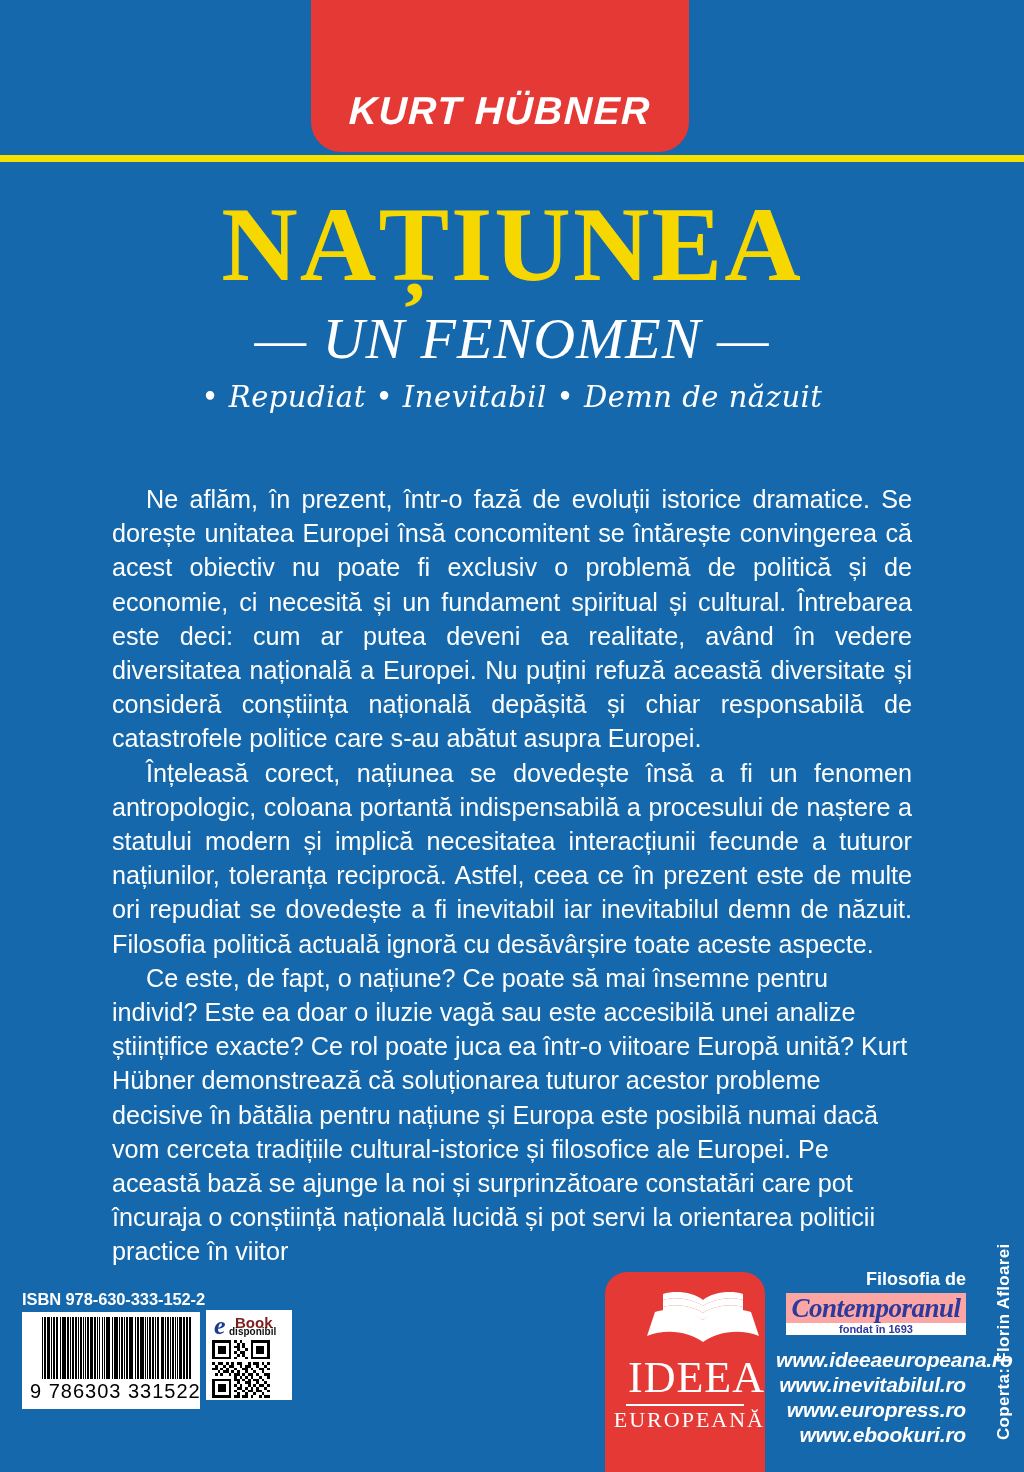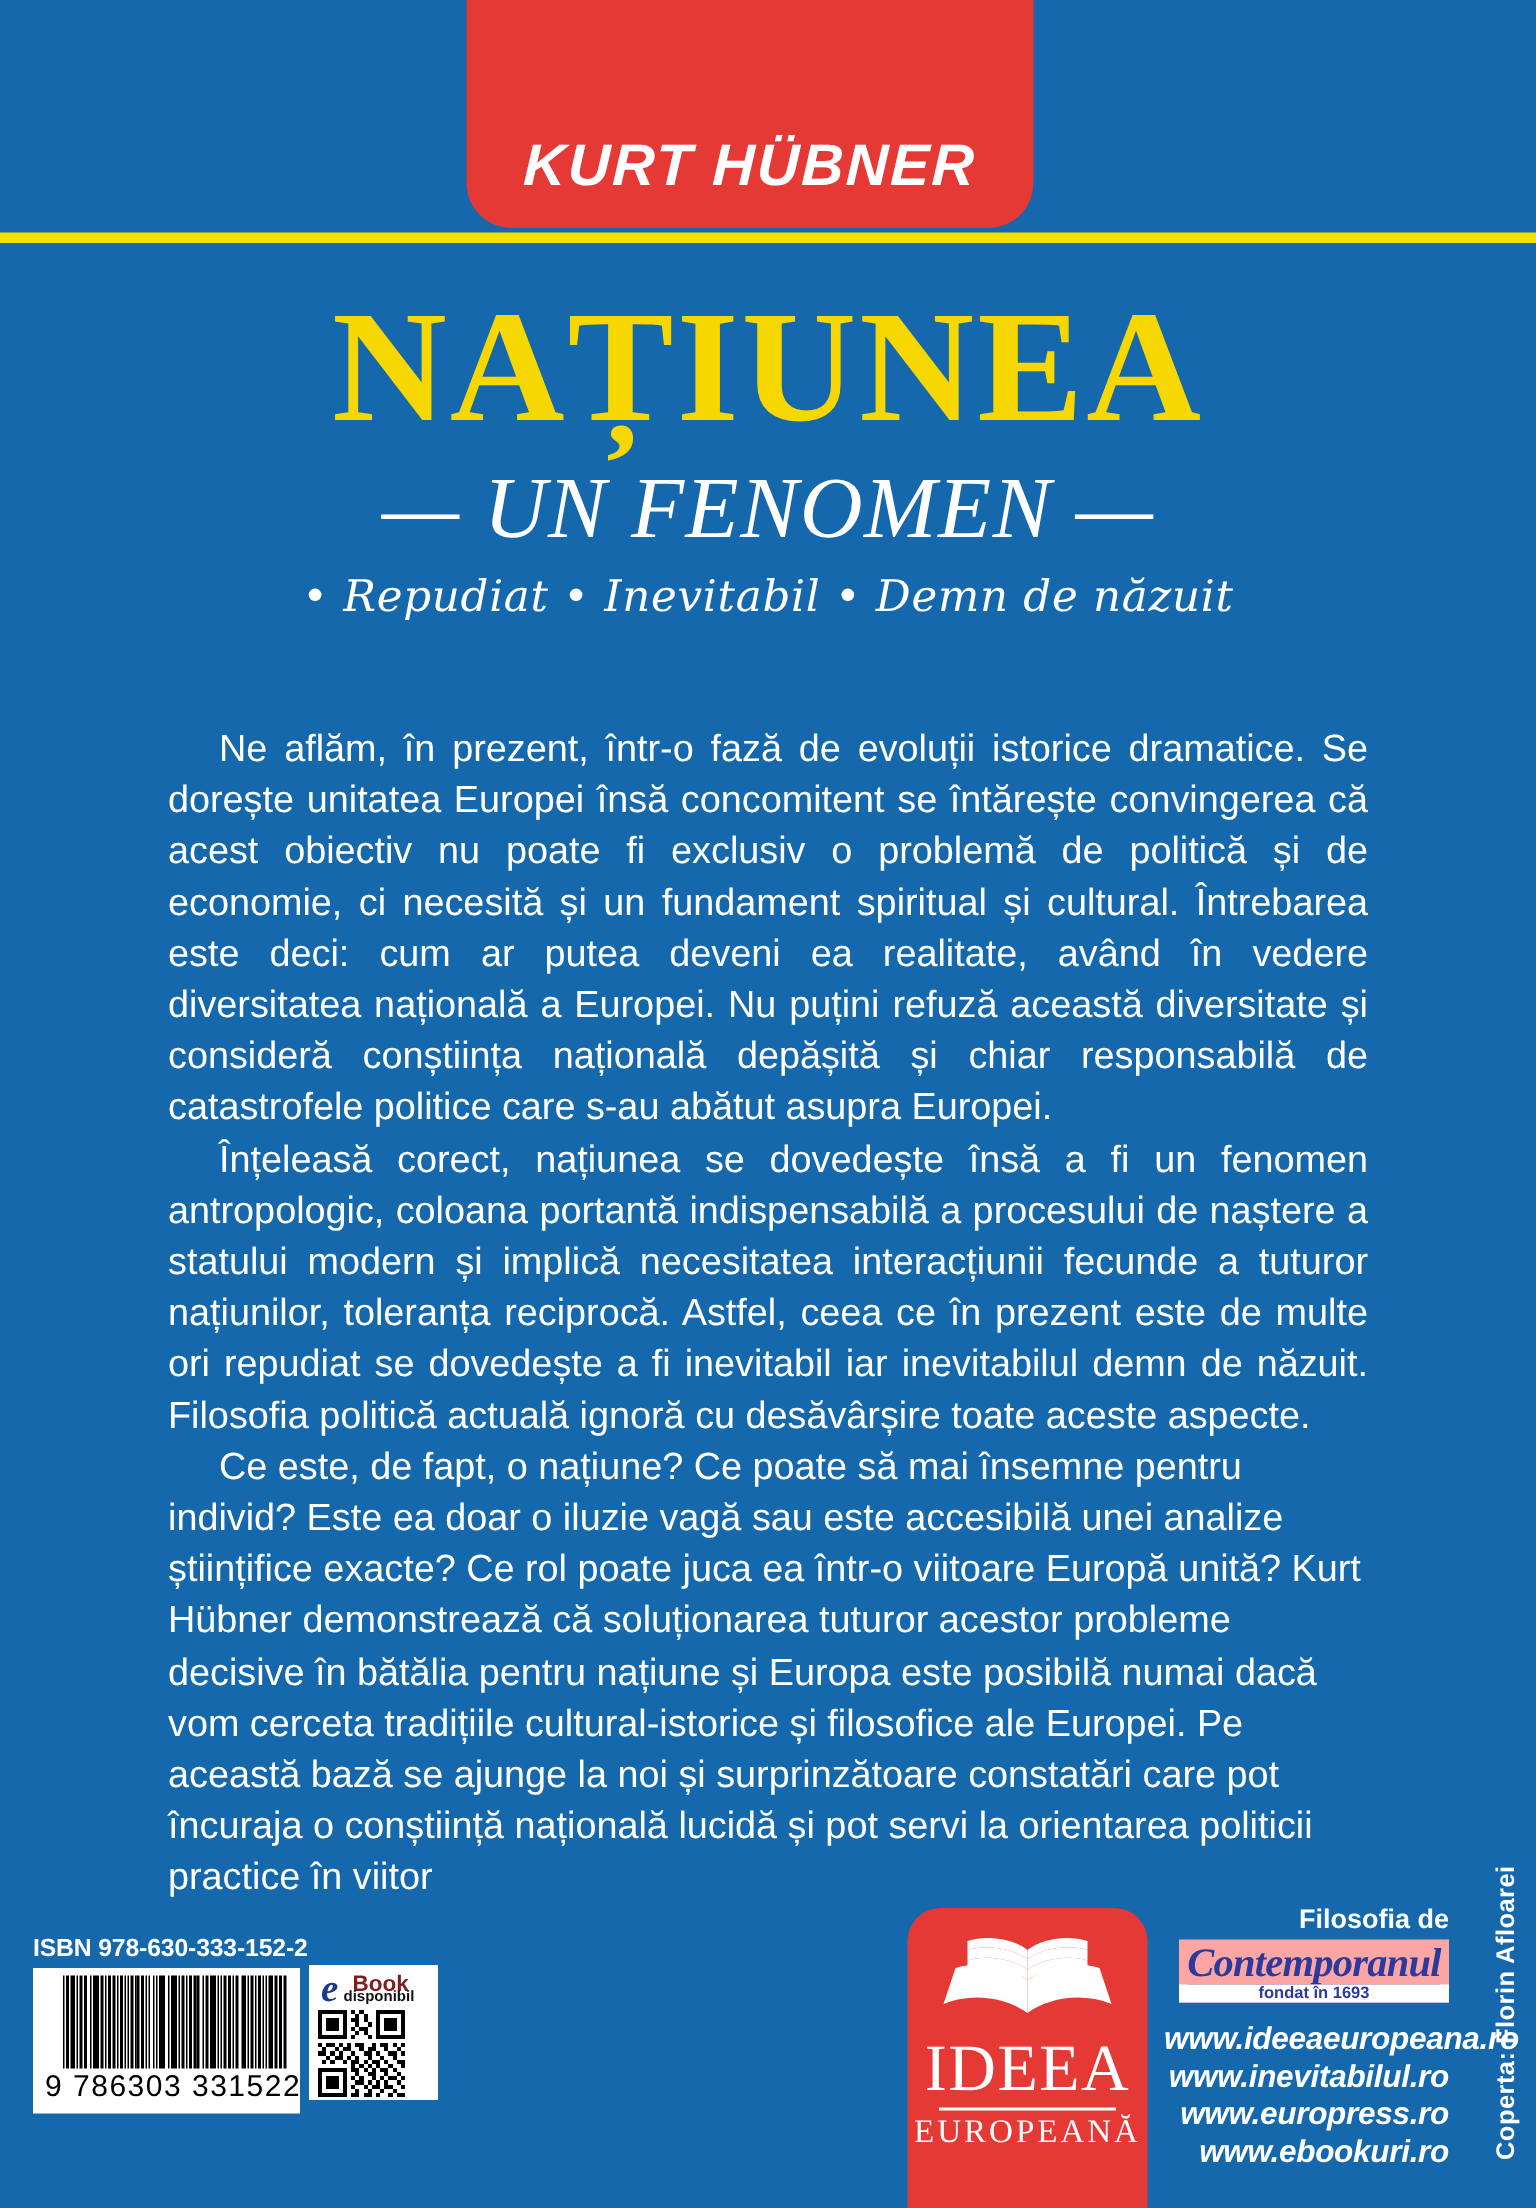--- a/index.html
+++ b/index.html
@@ -229,21 +229,21 @@
 
   
   #publisher-logo {
     position: absolute;
     left: 605px;
     top: 1272px;
     width: 160px;
     height: 200px;
     background: #e53935;
     border-radius: 22px 22px 0 0;
-    text-align: center;
+    text-align: right;
     box-sizing: border-box;
     padding-top: 18px;
   }
   #book-icon {
     width: 124px;
     height: 58px;
     margin: 0 auto;
   }
   #publisher-name {
     color: #ffffff;

